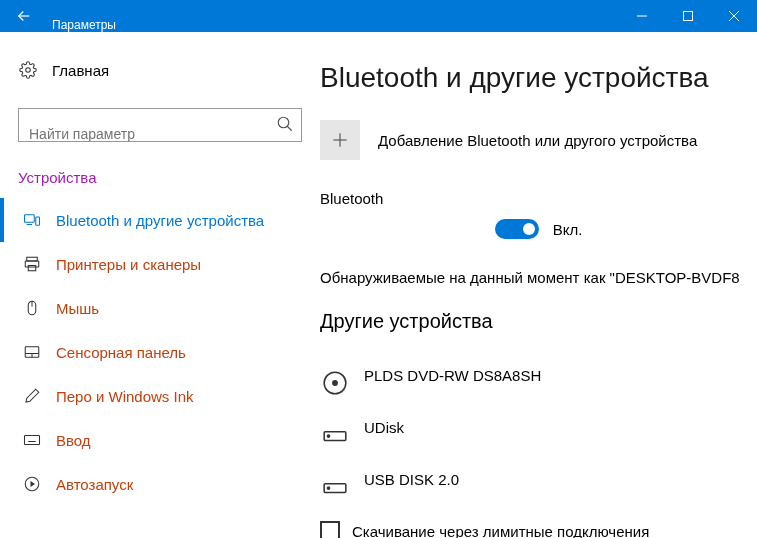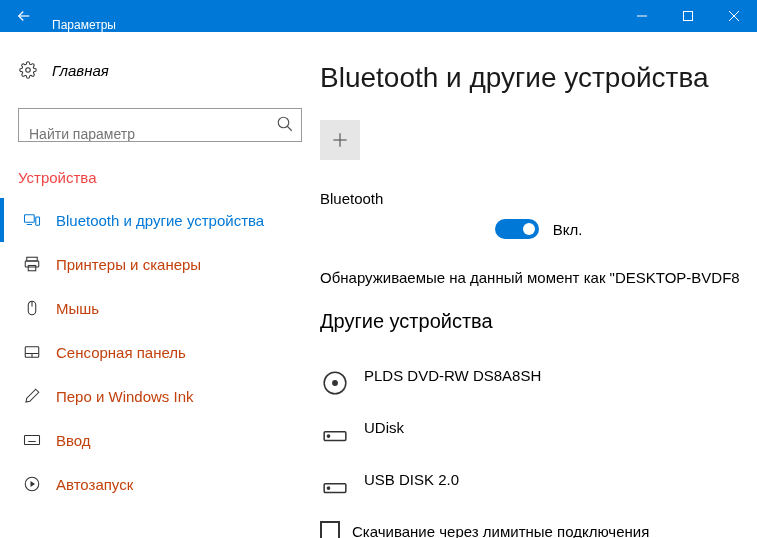--- a/index.html
+++ b/index.html
@@ -4,27 +4,27 @@
 <style>
   * { box-sizing: border-box; margin: 0; padding: 0; }
   html, body { width: 757px; height: 538px; font-family: "Segoe UI", Arial, sans-serif; background: #fff; overflow: hidden; }
   .titlebar { height: 32px; background: #0078d7; color: #fff; display: flex; align-items: flex-end; }
   .back-btn { width: 48px; height: 32px; display: flex; align-items: center; justify-content: center; }
   .title { font-size: 12px; margin-left: 4px; flex: 1; }
   .win-controls { display: flex; }
   .win-btn { width: 46px; height: 32px; display: flex; align-items: center; justify-content: center; }
   .body { display: flex; height: calc(100% - 32px); }
   .sidebar { width: 320px; padding: 18px 0 0 0; }
-  .home-row { display: flex; align-items: center; height: 40px; padding-left: 18px; margin-bottom: 18px; font-style: italic; }
+  .home-row { display: flex; align-items: center; height: 40px; padding-left: 18px; margin-bottom: 18px; }
   .home-row .icon { width: 20px; display: flex; justify-content: center; }
   .home-row .label { margin-left: 14px; font-size: 15px; }
   .search-wrap { margin: 0 18px 26px 18px; position: relative; }
   .search-input { width: 100%; height: 34px; padding: 18px 34px 0 10px; font-size: 14px; border: 1px solid #999; background: #fff; outline: none; }
   .search-icon { position: absolute; right: 8px; top: 7px; color: #666; }
-  .category { font-size: 15px; color: #ef4444; padding-left: 18px; margin-bottom: 12px; }
+  .category { font-size: 15px; color: #a21caf; padding-left: 18px; margin-bottom: 12px; }
   .nav-item { display: flex; align-items: center; height: 44px; padding-left: 18px; cursor: default; border-left: 4px solid transparent; }
   .nav-item .icon { width: 20px; display: flex; justify-content: center; color: #333; }
   .nav-item .label { margin-left: 14px; font-size: 15px; color: #c2410c; }
   .nav-item.active { border-left-color: #0078d7; }
   .nav-item.active .label { color: #0078d7; }
   .nav-item.active .icon { color: #0078d7; }
   .content { flex: 1; padding: 30px 0 0 0; overflow: hidden; }
   .page-title { font-size: 28px; font-weight: 400; color: #1a1a1a; margin-bottom: 26px; }
   .add-row { display: flex; align-items: center; margin-bottom: 30px; }
   .add-btn { width: 40px; height: 40px; background: #e6e6e6; display: flex; align-items: center; justify-content: center; margin-right: 18px; }
@@ -171,20 +171,21 @@
   <div class="content">
     <h1 class="page-title">Bluetooth и другие устройства</h1>
 
     <div class="add-row">
       <div class="add-btn">
         <svg width="20" height="20" viewBox="0 0 24 24" stroke="#555" stroke-width="1.4">
             <line x1="12" y1="4" x2="12" y2="20"></line>
             <line x1="4" y1="12" x2="20" y2="12"></line>
           </svg>
       </div>
+      <span class="add-label">Добавление Bluetooth или другого устройства</span>
     </div>
 
     <div class="section-label">Bluetooth</div>
     <div class="toggle-row">
       <div class="toggle">
           <div class="knob"></div>
         </div>
       <span class="toggle-label">Вкл.</span>
     </div>
     <div class="discover-text">Обнаруживаемые на данный момент как "DESKTOP-BVDF8</div>

